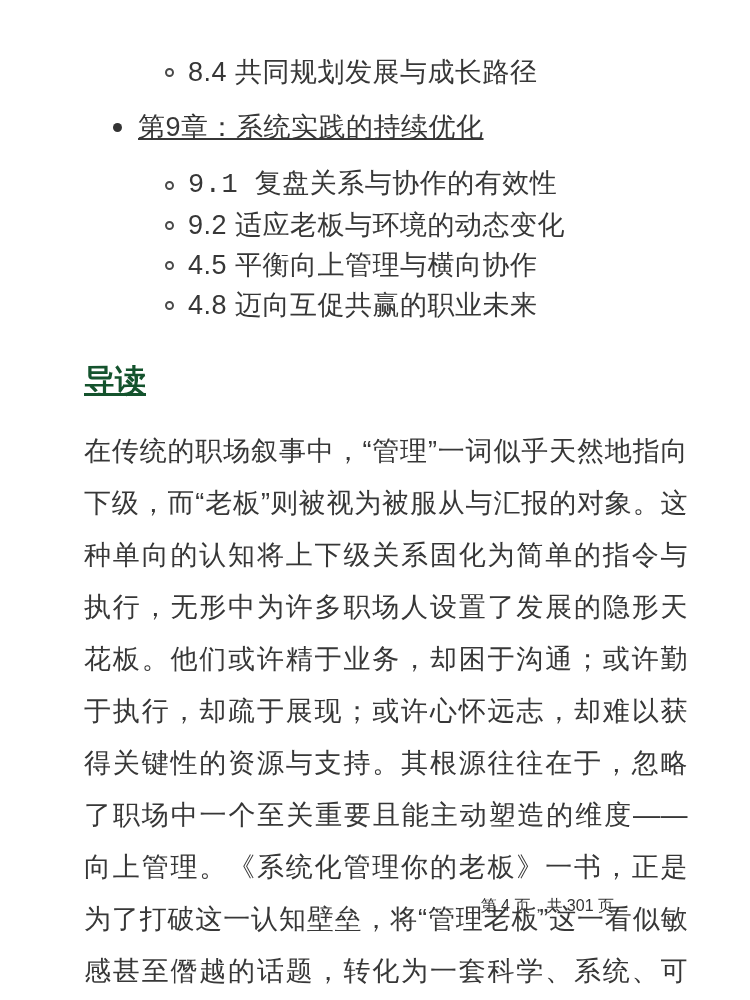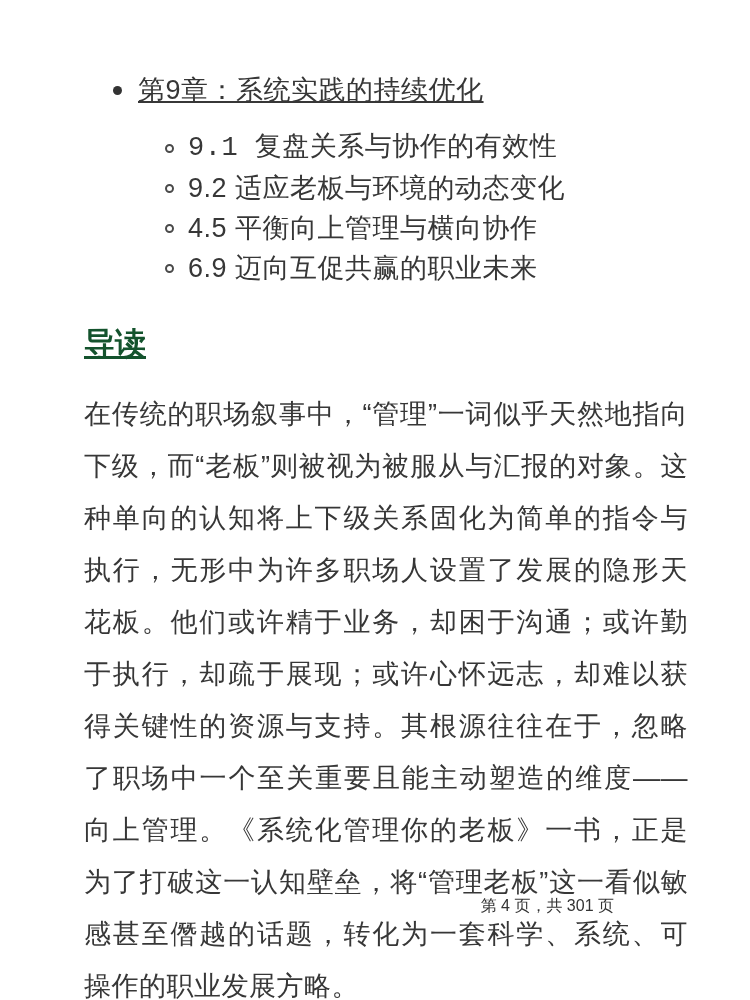--- a/index.html
+++ b/index.html
@@ -75,39 +75,43 @@
     font-size: 16px;
     color: #333333;
   }
 </style>
 </head>
 <body>
 
 <div class="content">
 
   <div class="toc">
+    <div class="toc-item lv2">
+      <span class="bullet"></span>
+      <span>8.4 共同规划发展与成长路径</span>
+    </div>
     <div class="toc-item lv1">
       <span class="bullet"></span>
       <span>第9章：系统实践的持续优化</span>
     </div>
     <div class="toc-item lv2">
       <span class="bullet"></span>
       <span>9.1 复盘关系与协作的有效性</span>
     </div>
     <div class="toc-item lv2">
       <span class="bullet"></span>
       <span>9.2 适应老板与环境的动态变化</span>
     </div>
     <div class="toc-item lv2">
       <span class="bullet"></span>
       <span>4.5 平衡向上管理与横向协作</span>
     </div>
     <div class="toc-item lv2">
       <span class="bullet"></span>
-      <span>6.9 迈向互促共赢的职业未来</span>
+      <span>4.8 迈向互促共赢的职业未来</span>
     </div>
   </div>
 
   <h2 class="section-heading" style="color: #14532d; text-decoration: underline;">导读</h2>
 
   <p class="body-paragraph">在传统的职场叙事中，“管理”一词似乎天然地指向下级，而“老板”则被视为被服从与汇报的对象。这种单向的认知将上下级关系固化为简单的指令与执行，无形中为许多职场人设置了发展的隐形天花板。他们或许精于业务，却困于沟通；或许勤于执行，却疏于展现；或许心怀远志，却难以获得关键性的资源与支持。其根源往往在于，忽略了职场中一个至关重要且能主动塑造的维度——向上管理。《系统化管理你的老板》一书，正是为了打破这一认知壁垒，将“管理老板”这一看似敏感甚至僭越的话题，转化为一套科学、系统、可操作的职业发展方略。</p>
 
 </div>
 
 <div class="page-footer">第 4 页，共 301 页</div>

